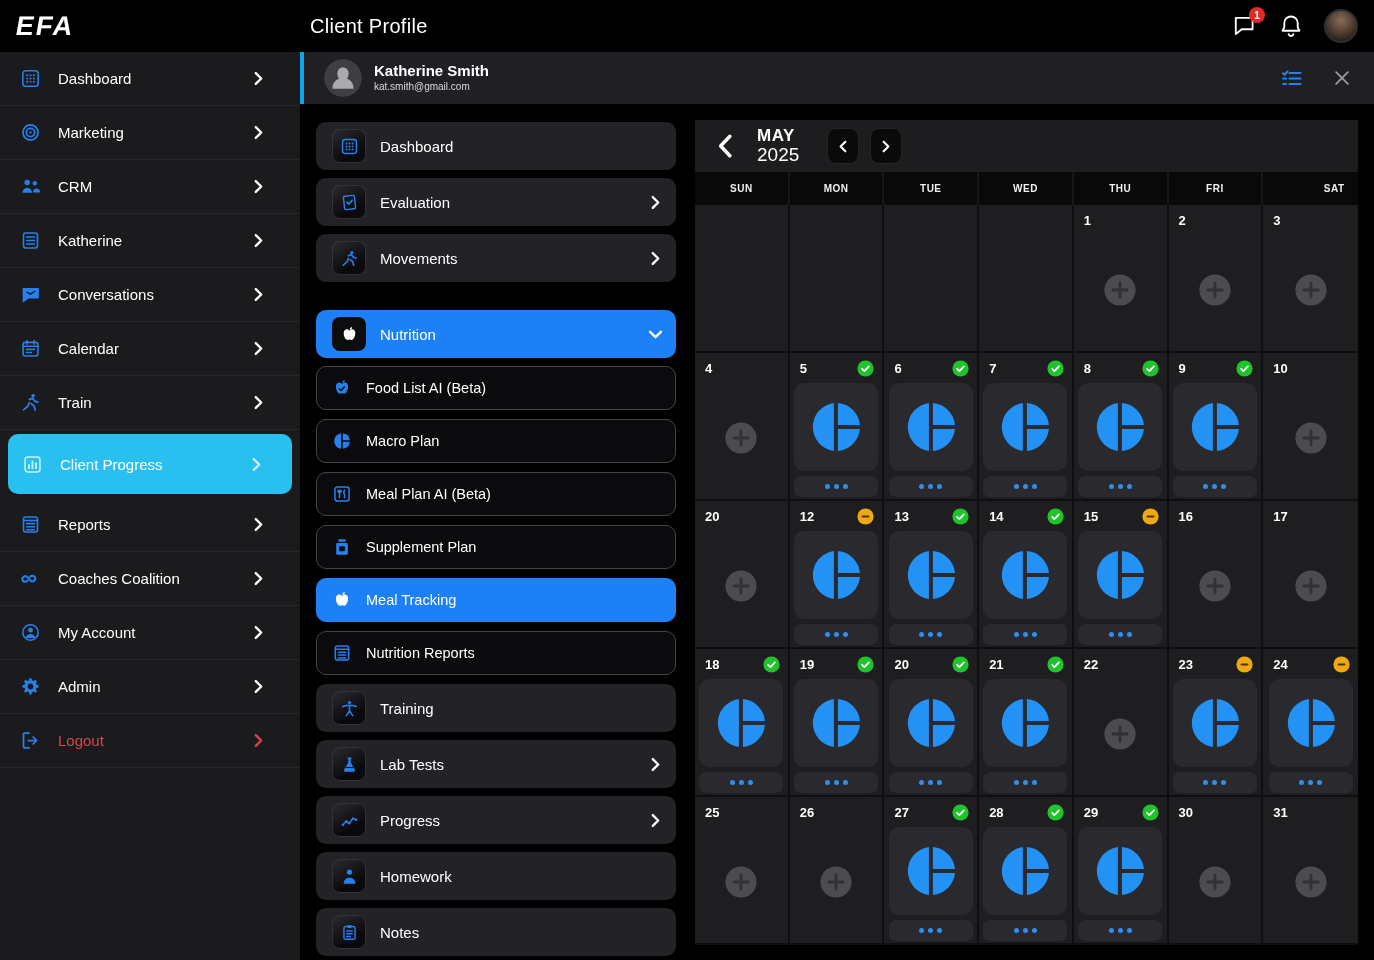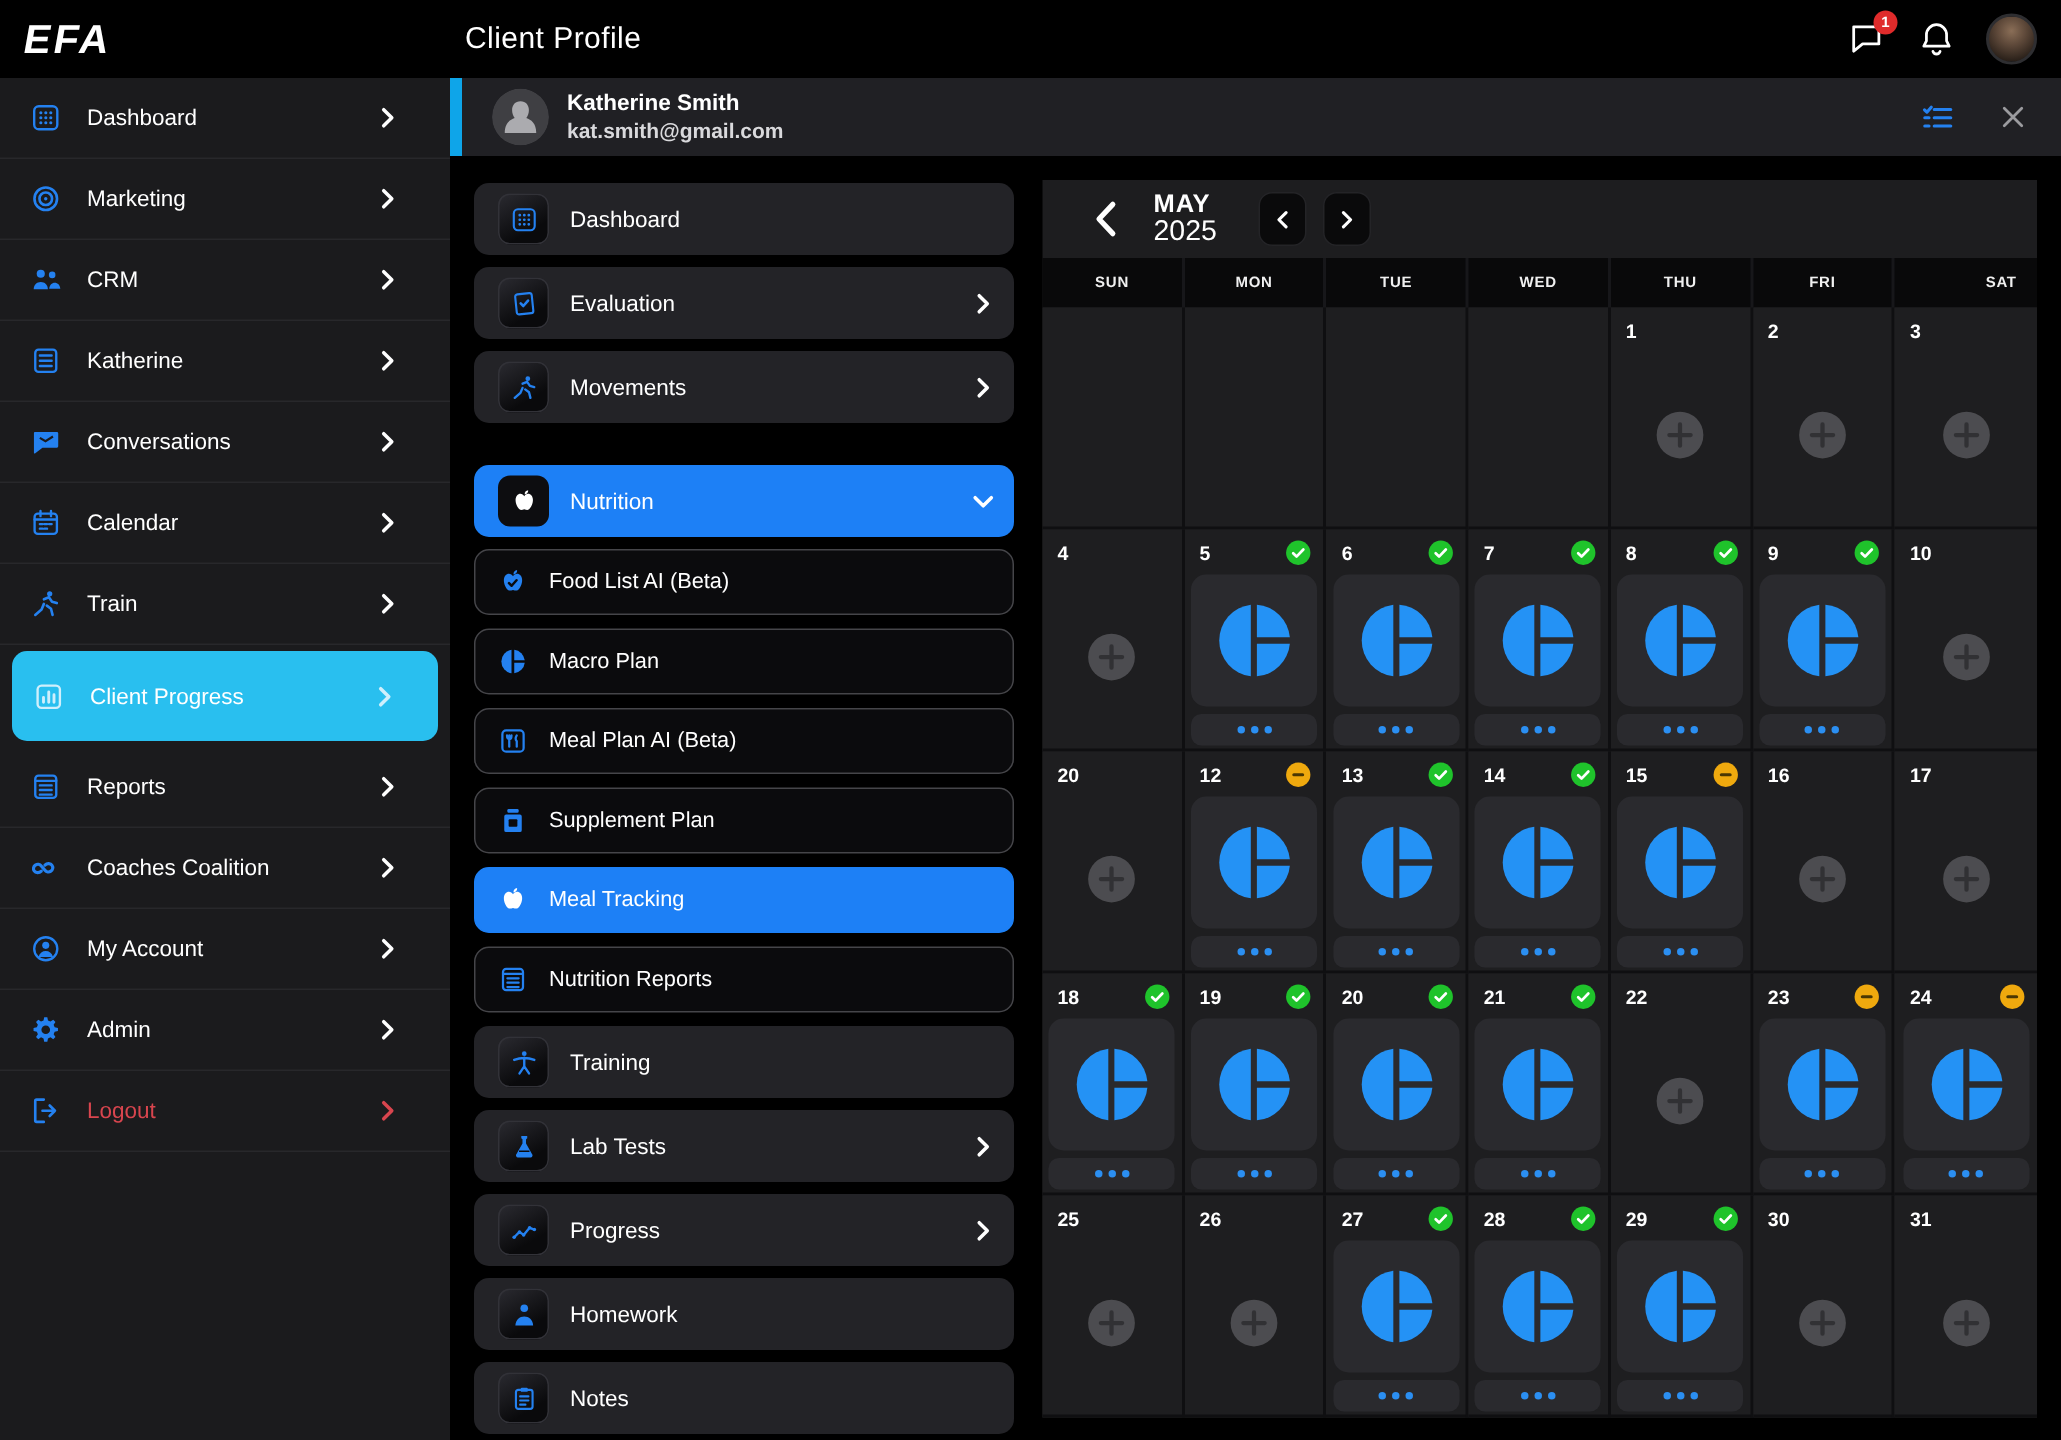--- a/index.html
+++ b/index.html
@@ -34,25 +34,25 @@
   .side-item .ic { width:21px; height:21px; color:#2481f0; margin-right:17px; flex:none; }
   .side-item .lbl { font-size:15px; flex:1; color:#fff; }
   .side-item .chev { width:9px; height:15px; color:#fff; flex:none; }
   .side-item.active { background:#29bfef; border-radius:10px; margin:4px 8px; height:60px;
     padding:0 14px; border-bottom:none; }
   .side-item.active .ic { color:#cfeffc; }
   .side-item.danger .lbl, .side-item.danger .chev { color:#d8454e; }
 
   
   .client-header { position:absolute; left:300px; right:0; top:52px; height:52px; background:#202024;
-    display:flex; align-items:center; padding:0 22px 0 20px; border-left:8px solid #0ea5e9; }
+    display:flex; align-items:center; padding:0 22px 0 20px; border-left:4px solid #0ea5e9; }
   .client-avatar { width:38px; height:38px; border-radius:50%; overflow:hidden; flex:none; }
   .client-meta { margin-left:12px; line-height:1.25; }
   .client-name { font-size:15px; font-weight:700; }
-  .client-email { font-size:14px; font-weight:700; color:#d9d9dc; }
+  .client-email { font-size:10px; font-weight:400; color:#d9d9dc; }
   .header-actions { margin-left:auto; display:flex; align-items:center; gap:28px; }
   .checklist-btn { width:24px; height:24px; color:#2481f0; cursor:pointer; }
   .close-btn { width:20px; height:20px; color:#9b9b9f; cursor:pointer; }
 
   
   .menu-col { position:absolute; left:316px; top:122px; width:360px; }
   .menu-card { height:48px; margin-bottom:8px; background:#232327; border-radius:10px;
     display:flex; align-items:center; padding:0 16px; cursor:pointer; }
   .menu-card .tile { width:34px; height:34px; border-radius:8px; flex:none;
     background:linear-gradient(150deg,#2b2b31 0%,#0a0a0c 70%); box-shadow:inset 0 0 0 1px #323238;
@@ -66,21 +66,21 @@
     border-radius:10px; display:flex; align-items:center; padding:0 15px; cursor:pointer; }
   .menu-sub .ic { width:20px; height:20px; color:#2481f0; margin-right:14px; flex:none; }
   .menu-sub .lbl { font-size:14.5px; }
   .menu-sub.active { background:#1d80f6; border-color:#1d80f6; }
   .menu-sub.active .ic { color:#fff; }
   .chev-slot { margin-left:auto; width:9px; height:15px; color:#fff; flex:none; }
   .chev-slot.down { transform:rotate(90deg); }
 
   
   .calendar { position:absolute; left:695px; top:120px; width:663px; background:#1d1d1f; }
-  .cal-head { height:52px; display:flex; align-items:center; padding:0 24px; }
+  .cal-head { height:52px; display:flex; align-items:center; padding:0 12px; }
   .back-chev { width:16px; height:26px; color:#fff; cursor:pointer; margin-left:10px; }
   .month-block { margin-left:24px; line-height:1.08; }
   .cal-month { font-size:17px; font-weight:700; letter-spacing:0.6px; }
   .cal-year { font-size:19px; color:#fff; }
   .nav-btn { width:32px; height:36px; border-radius:9px; background:#0a0a0b; border:1px solid #242427;
     display:flex; align-items:center; justify-content:center; cursor:pointer; color:#fff; }
   .nav-btn .ic { width:8px; height:13px; }
   .nav-btn.prev { margin-left:28px; }
   .nav-btn.next { margin-left:11px; }
   .day-row { display:grid; grid-template-columns:repeat(7,1fr); height:33px; background:#09090a; }

